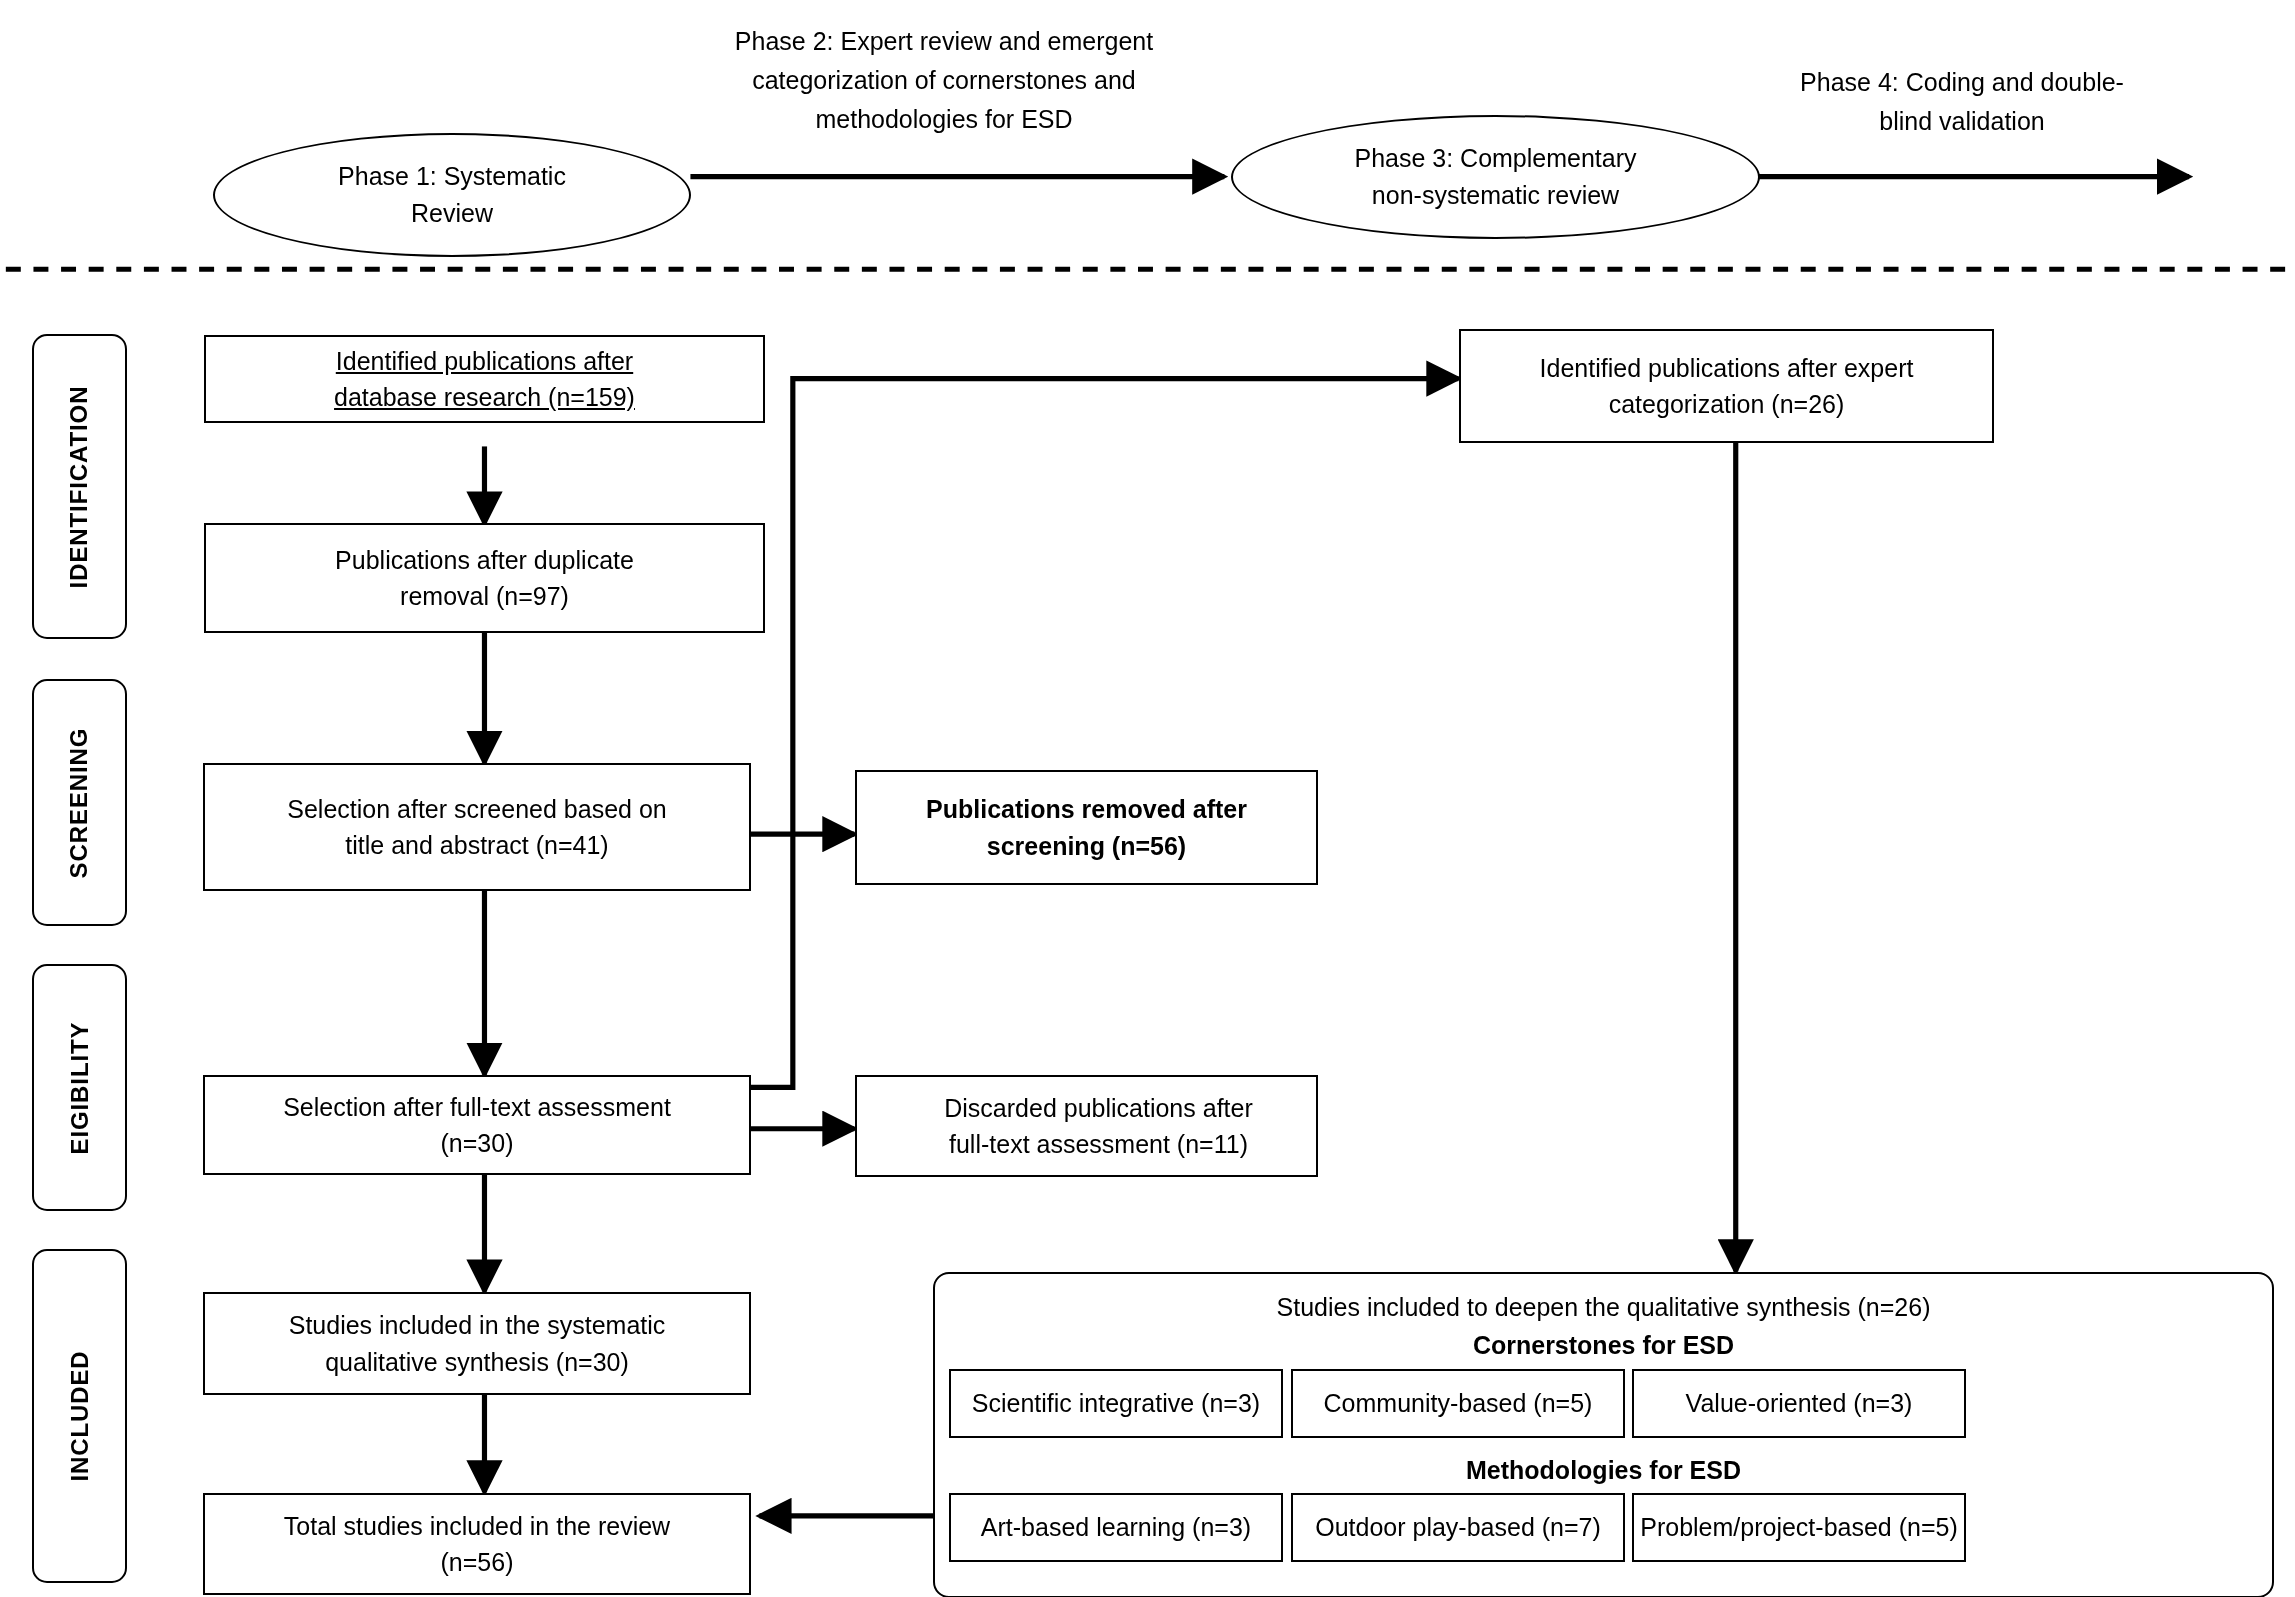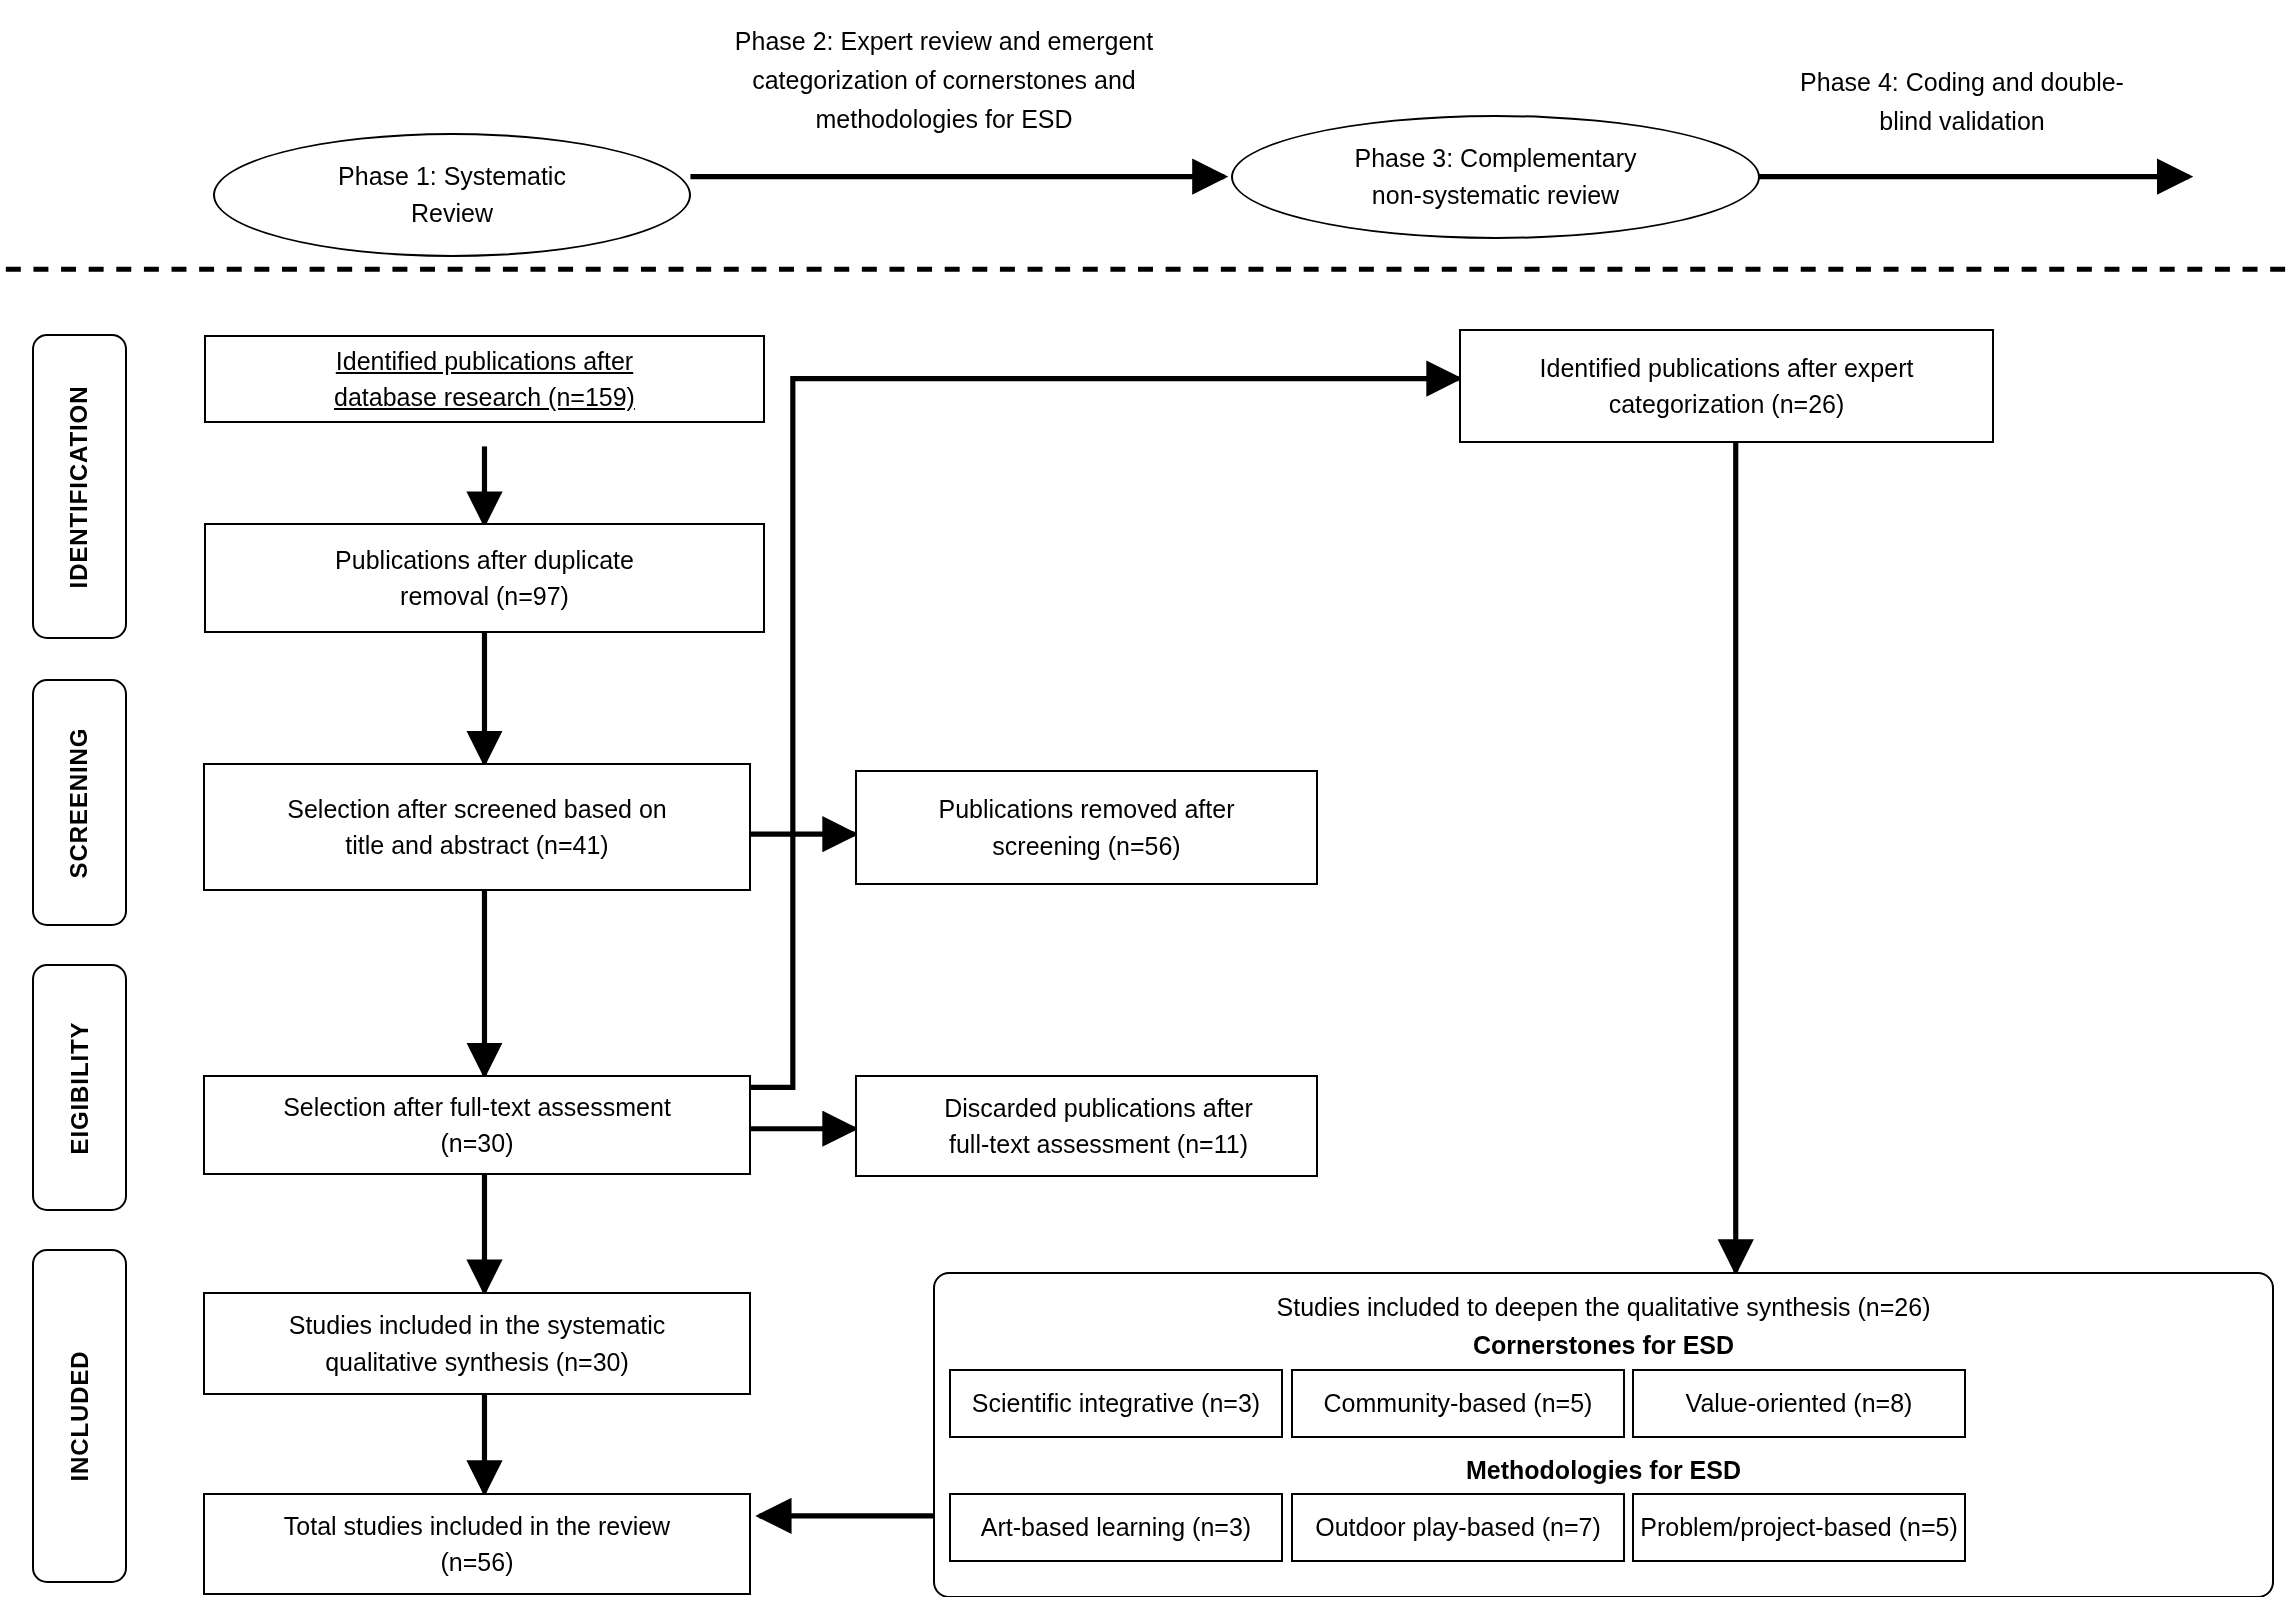--- a/index.html
+++ b/index.html
@@ -205,21 +205,21 @@
     <span style="white-space:pre-line;">Studies included in the systematic
 qualitative synthesis (n=30)</span>
   </div>
 
   <div class="node flowbox" style="left:203px; top:1493px; width:548px; height:102px;">
     <span style="white-space:pre-line;">Total studies included in the review
 (n=56)</span>
   </div>
 
   <div class="node flowbox" style="left:855px; top:770px; width:463px; height:115px;">
-    <span style="white-space:pre-line;">Publications removed after
+    <span style="white-space:pre-line;font-weight:bold;">Publications removed after
 screening (n=56)</span>
   </div>
 
   <div class="node flowbox" style="left:855px; top:1075px; width:463px; height:102px;padding-left:32px;">
     <span style="white-space:pre-line;">Discarded publications after
 full-text assessment (n=11)</span>
   </div>
 
   <div class="node flowbox" style="left:1459px; top:329px; width:535px; height:114px;">
     <span style="white-space:pre-line;">Identified publications after expert
@@ -236,21 +236,21 @@
       <span>Cornerstones for ESD</span>
     </div>
 
     <div class="cat-box" style="left:14px; top:95px; width:334px; height:69px;">
       <span>Scientific integrative (n=3)</span>
     </div>
     <div class="cat-box" style="left:356px; top:95px; width:334px; height:69px;">
       <span>Community-based (n=5)</span>
     </div>
     <div class="cat-box" style="left:697px; top:95px; width:334px; height:69px;">
-      <span>Value-oriented (n=8)</span>
+      <span>Value-oriented (n=3)</span>
     </div>
 
     <div class="panel-subtitle" style="top:180px; left:0;">
       <span>Methodologies for ESD</span>
     </div>
 
     <div class="cat-box" style="left:14px; top:219px; width:334px; height:69px;">
       <span>Art-based learning (n=3)</span>
     </div>
     <div class="cat-box" style="left:356px; top:219px; width:334px; height:69px;">

